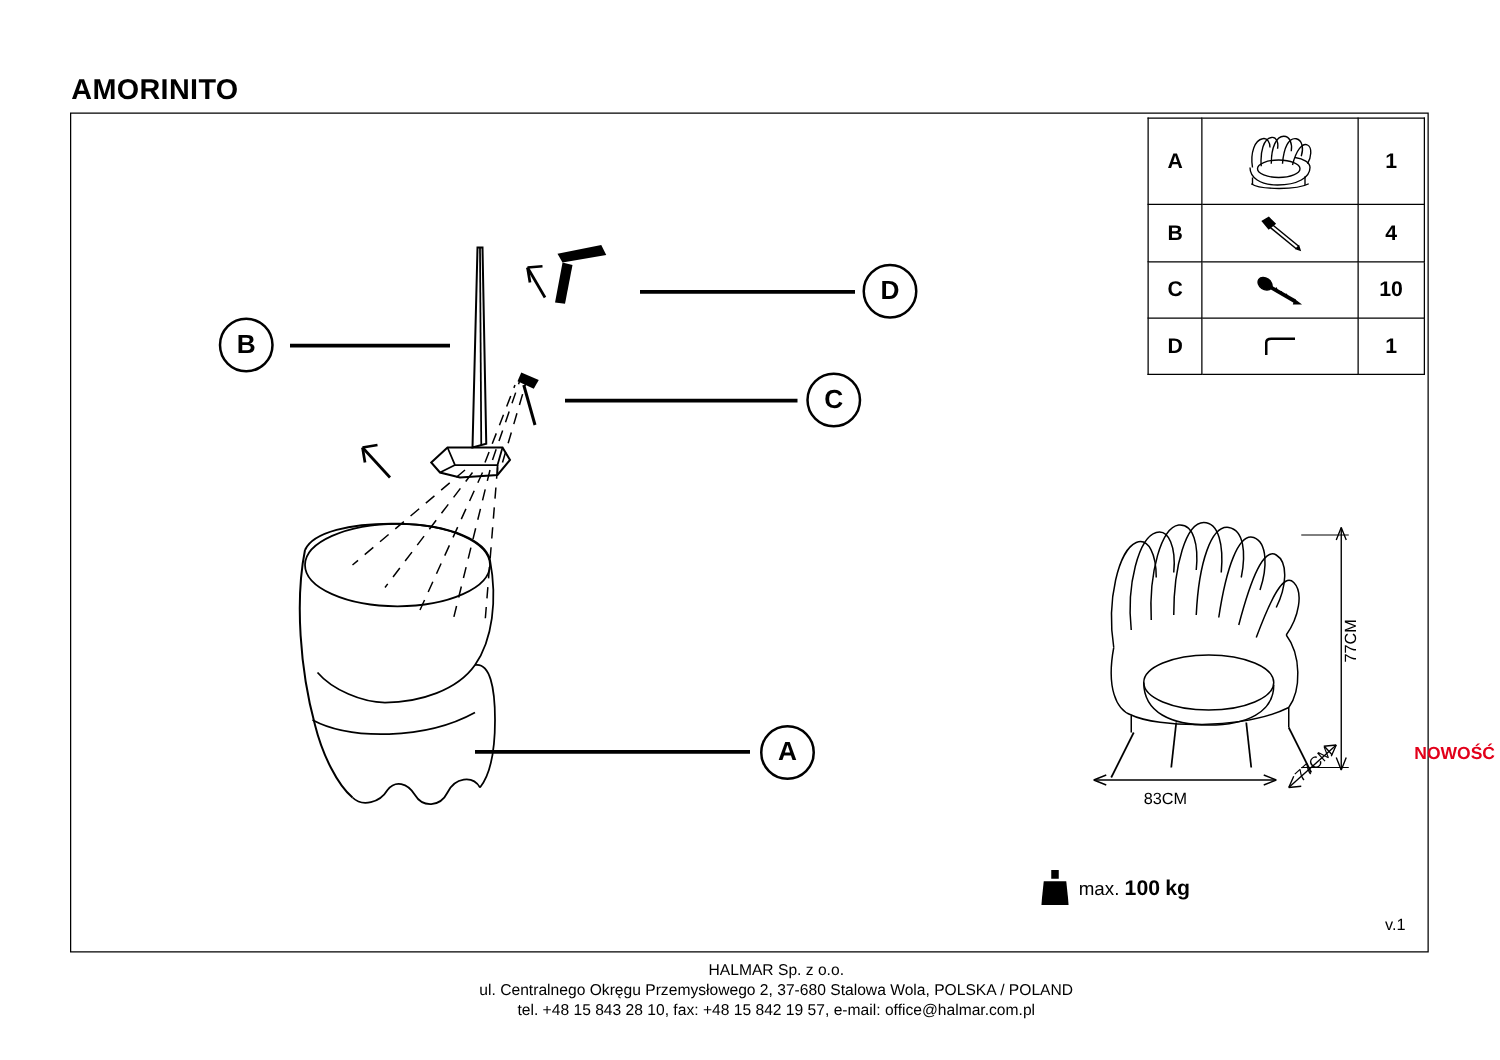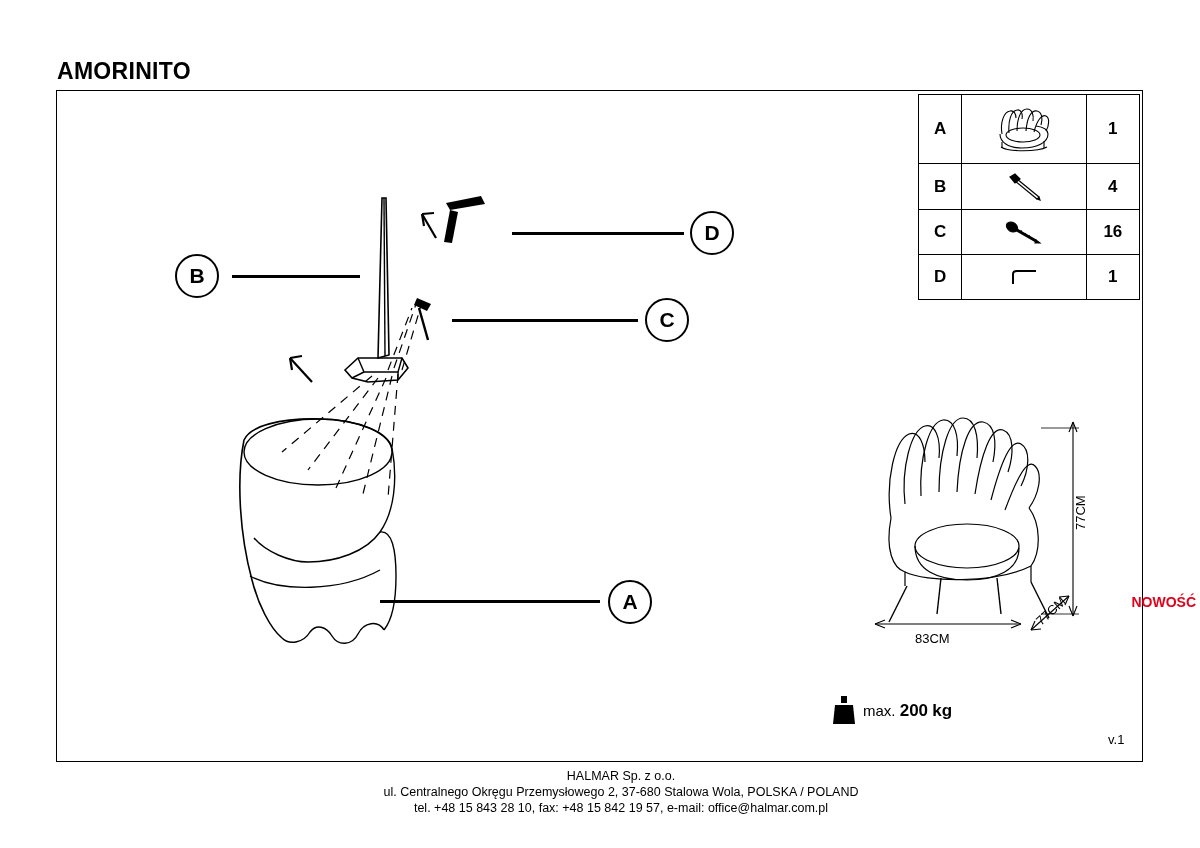--- a/index.html
+++ b/index.html
@@ -150,21 +150,21 @@
       <td class="pic">
         <svg width="72" height="32" viewBox="0 0 72 32">
           <g fill="none" stroke="#000" stroke-width="1.1">
             <ellipse cx="24" cy="11" rx="6" ry="4.5" transform="rotate(35 24 11)" fill="#000"></ellipse>
             <path d="M27 13 L48 25" stroke-width="3"></path>
             <path d="M29 11 L30 15 M33 14 L34 18 M37 17 L38 20 M41 19 L42 22" stroke-width="1"></path>
             <path d="M48 24 L52 27 L47 27 Z" fill="#000"></path>
           </g>
         </svg>
       </td>
-      <td class="qty">16</td>
+      <td class="qty">10</td>
     </tr>
     <tr>
       <td class="letter">D</td>
       <td class="pic">
         <svg width="72" height="30" viewBox="0 0 72 30">
           <g fill="none" stroke="#000" stroke-width="2">
             <path d="M25 22 L25 12 Q25 9 29 9 L48 9"></path>
           </g>
         </svg>
       </td>
@@ -266,21 +266,21 @@
     <text x="196" y="226" font-size="13" font-family="Liberation Sans, sans-serif" transform="rotate(-42 196 226)">77CM</text>
   </svg>
 
   <div class="maxload">
     <svg width="22" height="30" viewBox="0 0 22 30">
       <rect x="8" y="0" width="6" height="7" fill="#000"></rect>
       <path d="M2 9 L20 9 L22 28 L0 28 Z" fill="#000"></path>
     </svg>
     <span class="txt">
       <span>max.</span>
-      <b>200</b>
+      <b>100</b>
       <b>kg</b>
     </span>
   </div>
 
   <div class="version">v.1</div>
 
   <div class="footer">
     <div>HALMAR Sp. z o.o.</div>
     <div>ul. Centralnego Okręgu Przemysłowego 2, 37-680 Stalowa Wola, POLSKA / POLAND</div>
     <div>tel. +48 15 843 28 10, fax: +48 15 842 19 57, e-mail: office@halmar.com.pl</div>

